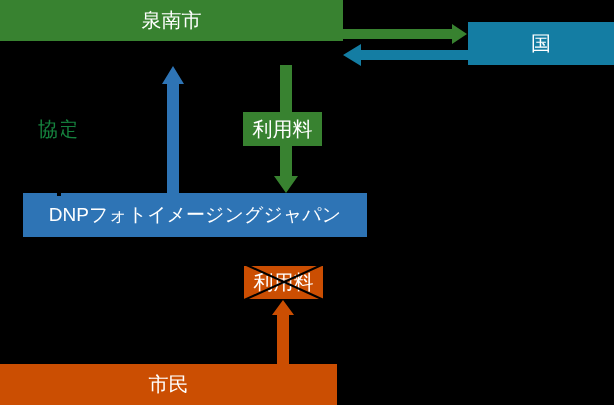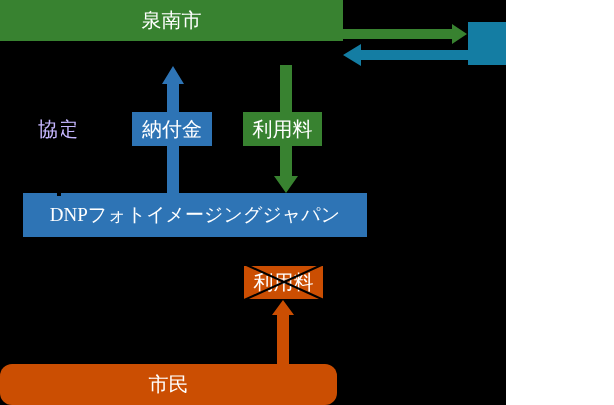--- a/index.html
+++ b/index.html
@@ -1,38 +1,38 @@
 <!DOCTYPE html>
 <html><head>
 <meta charset="utf-8">
 <style>
   html,body{margin:0;padding:0;}
   #canvas{
     position:relative;
-    width:506px;height:405px;
+    width:614px;height:405px;
     overflow:hidden;
-    font-family:Liberation Serif, serif;
+    font-family:Liberation Sans, sans-serif;
   }
   #arrow-layer{position:absolute;left:0;top:0;width:614px;height:405px;}
   .box{
     position:absolute;
     display:flex;align-items:center;justify-content:center;
     color:#ffffff;
     white-space:nowrap;
   }
   .node-sennan {left:0;   top:24;  width:343px;height:41px;font-size:20px;}
   .node-kuni   {left:468px;top:22px;width:146px;height:43px;font-size:20px;}
   .node-dnp    {left:0;   top:193px;width:344px;height:44px;font-size:19px;}
   .node-shimin {left:0;   top:364px;width:337px;height:41px;font-size:20px;}
   .label-nofukin {left:132px;top:112px;width:80px;height:34px;font-size:20px;}
   .label-riyoryo1{left:243px;top:112px;width:79px;height:34px;font-size:20px;}
   .label-riyoryo2{left:244px;top:266px;width:79px;height:33px;font-size:20px;}
   .label-kyotei{
     position:absolute;left:38px;top:116px;
-    color:#c4b5fd;font-size:20px;white-space:nowrap;
+    color:#15803d;font-size:20px;white-space:nowrap;
   }
   #kyotei-line{
     position:absolute;left:57px;top:60px;width:4px;height:136px;
   }
   #cross-svg{position:absolute;left:240px;top:261px;}
 </style>
 </head>
 <body>
 
 <div id="canvas" style="background: rgb(0, 0, 0);">
@@ -50,29 +50,26 @@
   </div>
 
   <div class="box node-kuni" style="background: rgb(20, 125, 163);">
     <span>国</span>
   </div>
 
   <div class="box node-dnp" style="background: rgb(46, 116, 181); margin-left: 23px;">
     <span>DNPフォトイメージングジャパン</span>
   </div>
 
-  <div class="box node-shimin" style="background: rgb(203, 78, 2); border-radius: 12px;">
+  <div class="box node-shimin" style="background: rgb(203, 78, 2);">
     <span>市民</span>
   </div>
 
   <div class="label-kyotei">協定</div>
 
-  <div class="box label-nofukin" style="background: rgb(46, 116, 181);">
-    <span>納付金</span>
-  </div>
 
   <div class="box label-riyoryo1" style="background: rgb(56, 130, 48);">
     <span>利用料</span>
   </div>
 
   <div class="box label-riyoryo2" style="background: rgb(203, 78, 2);">
     <span>利用料</span>
   </div>
 
   <div id="kyotei-line" style="background: rgb(0, 0, 0);"></div>

